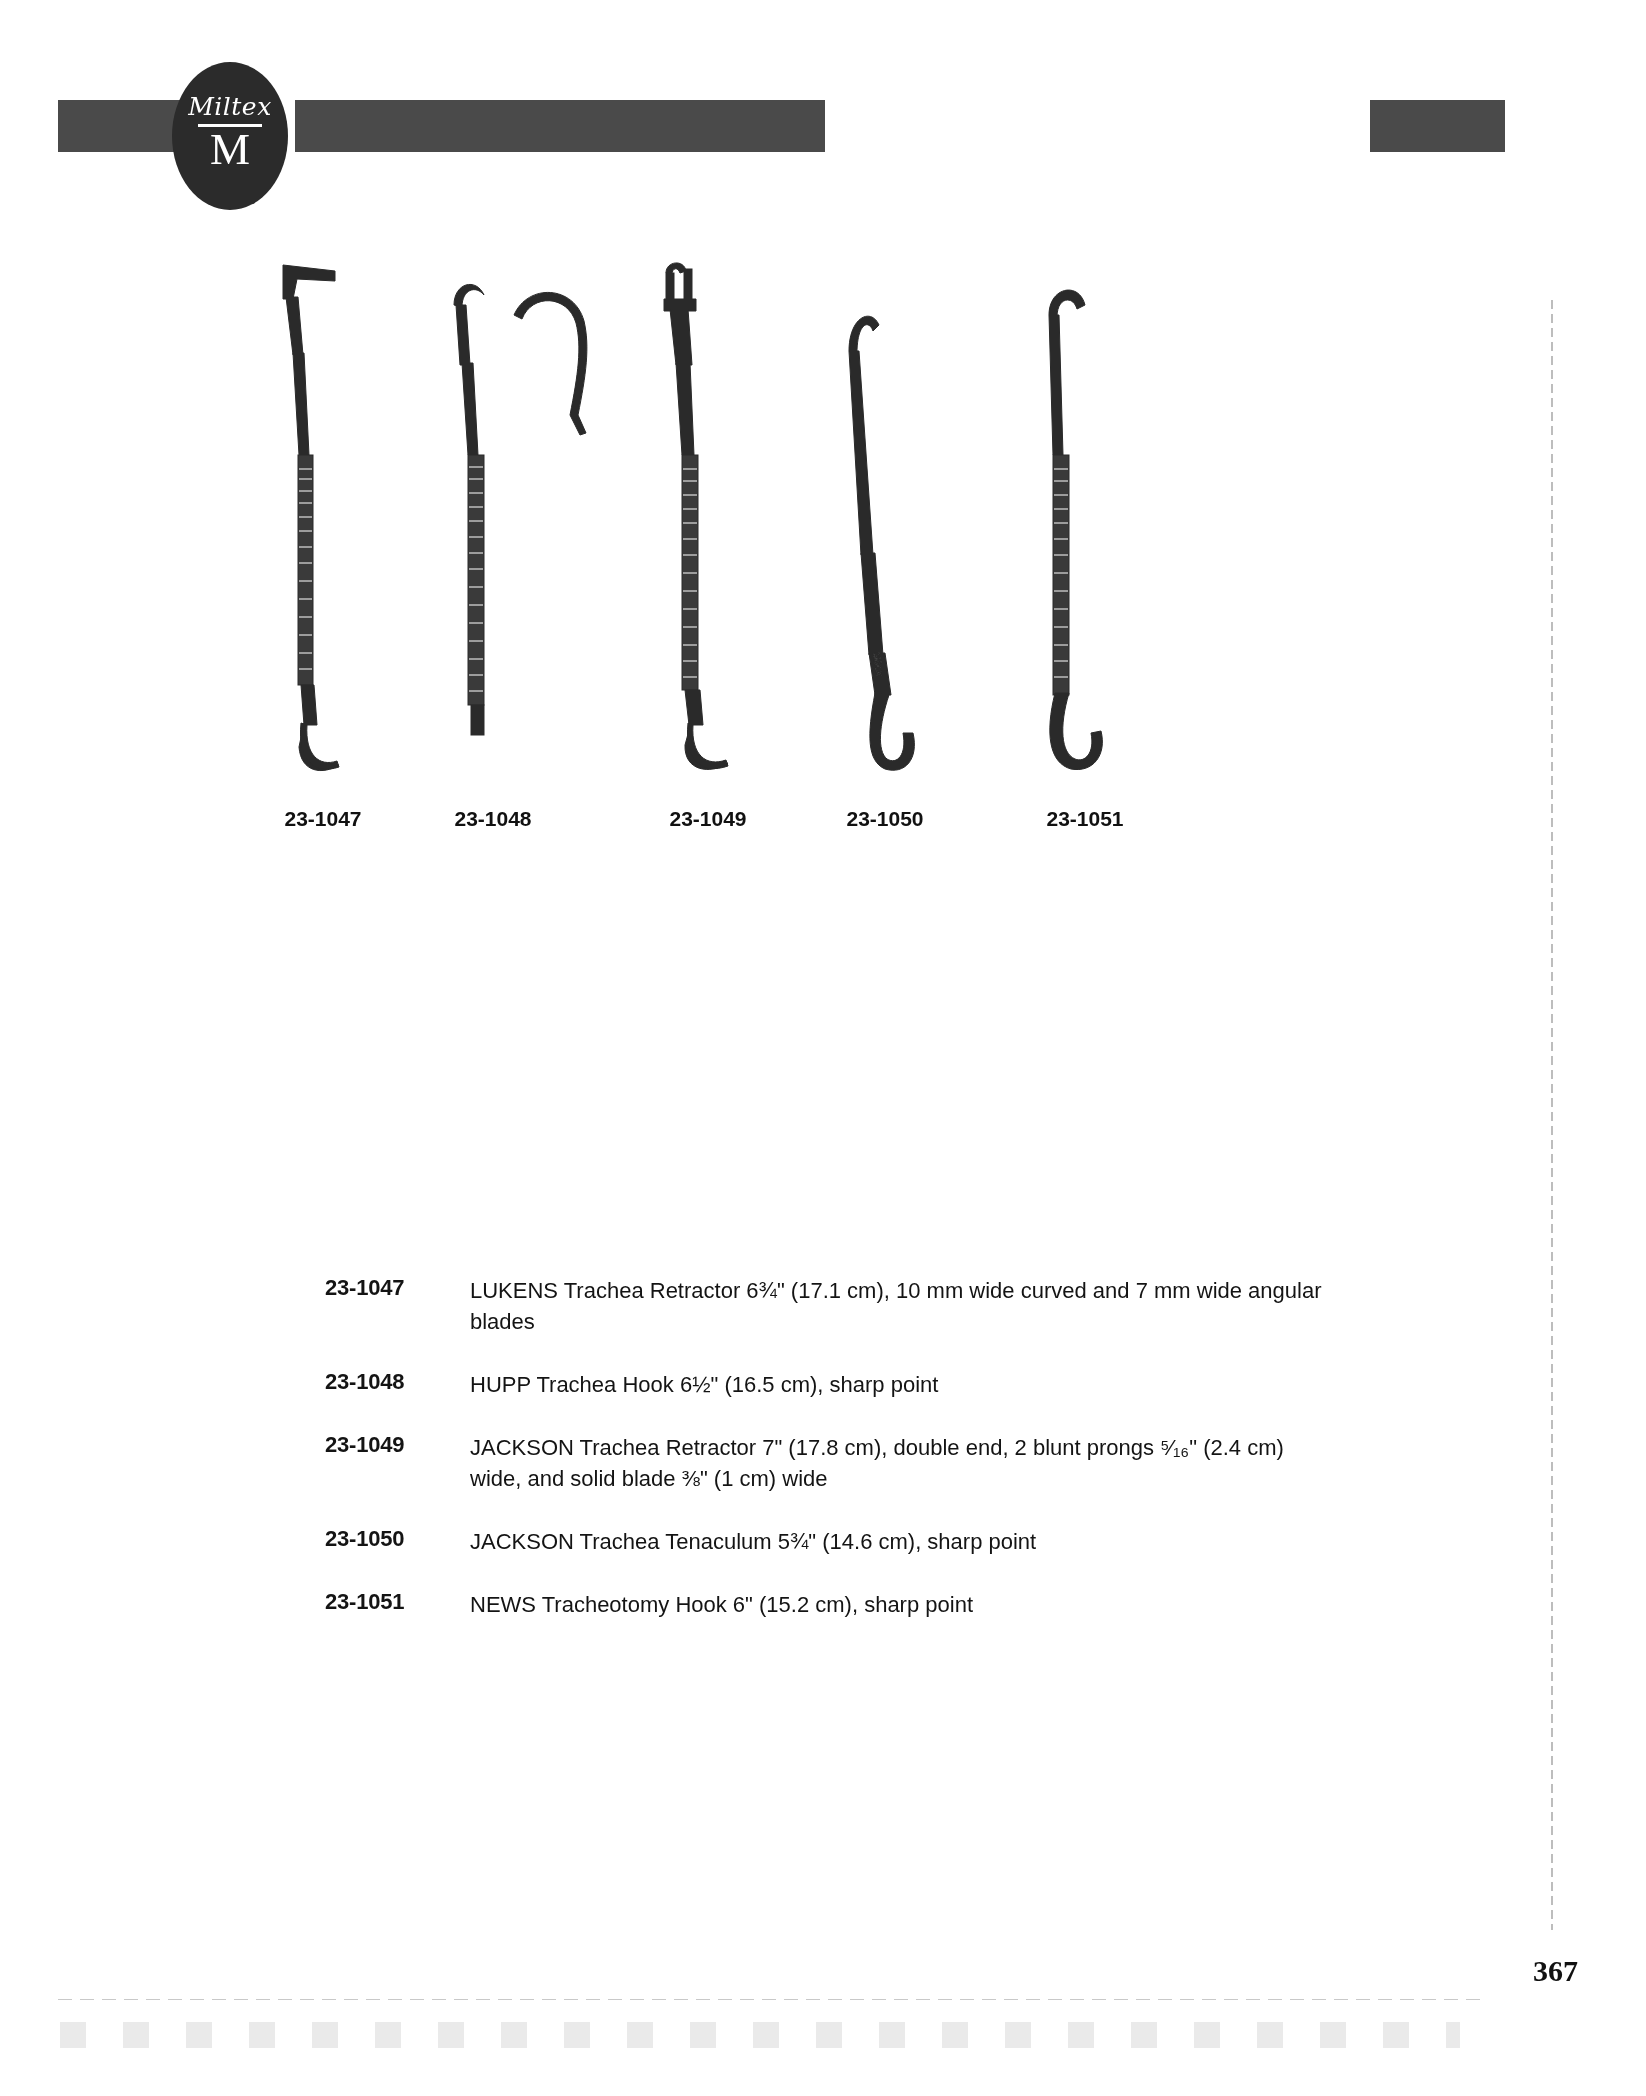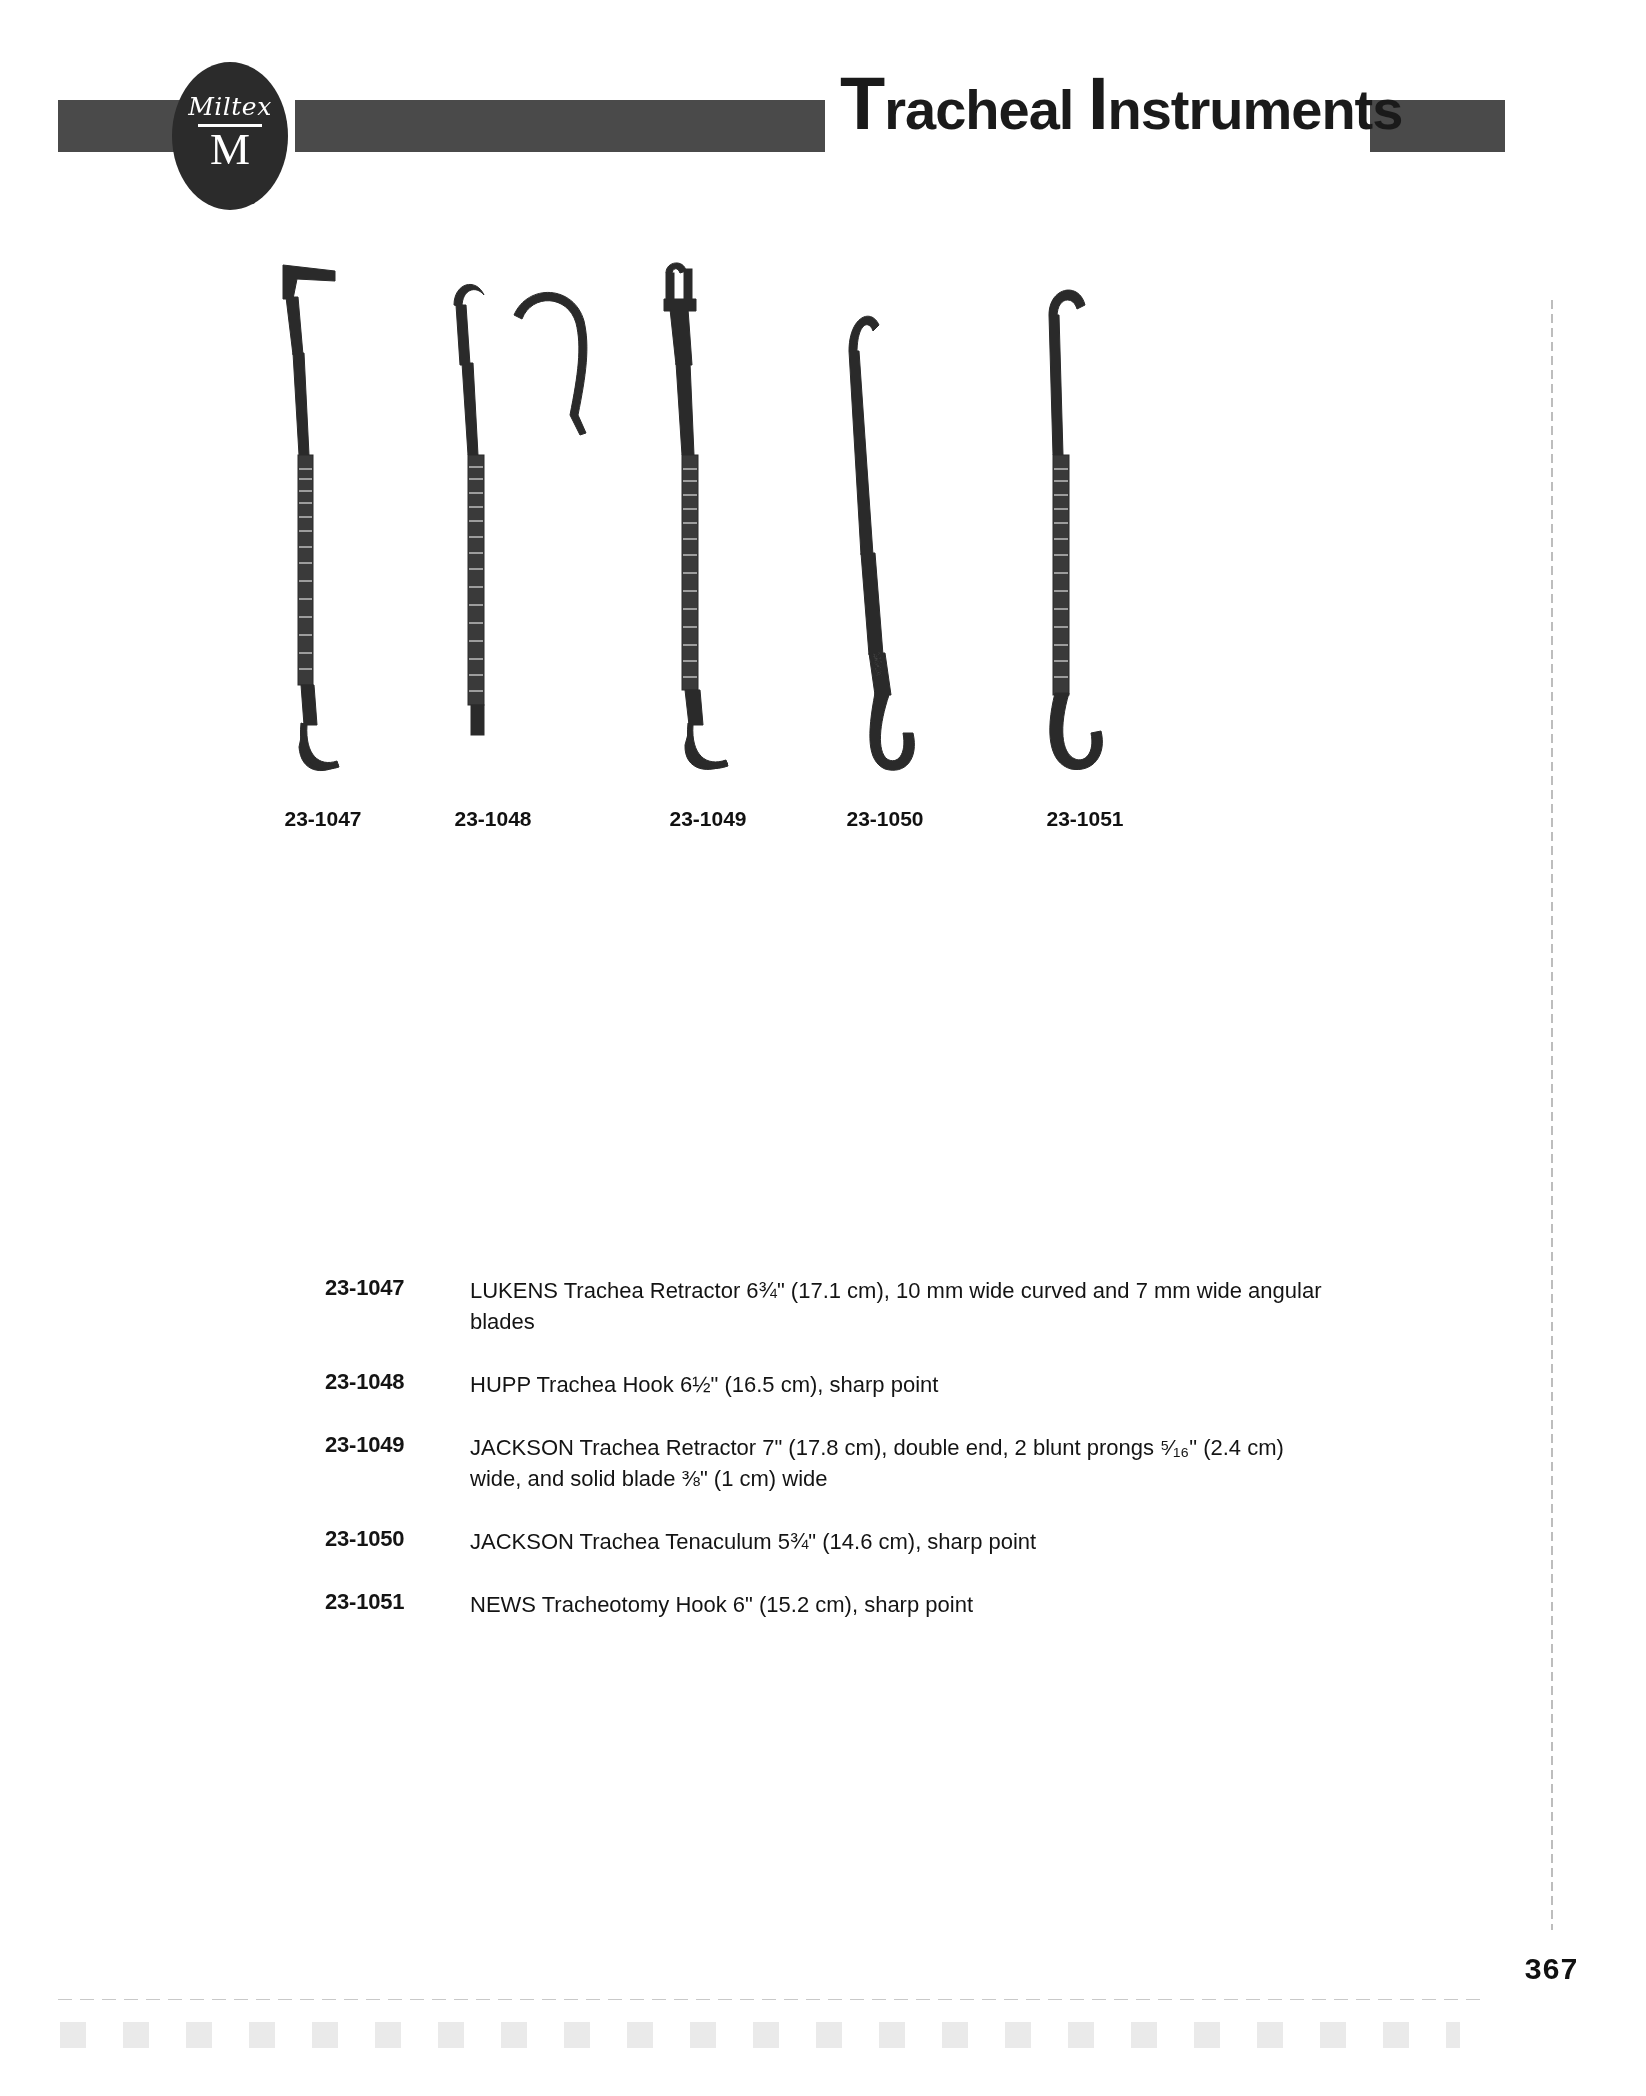--- a/index.html
+++ b/index.html
@@ -151,21 +151,21 @@
     font-size: 22px;
     line-height: 31px;
     color: #141414;
   }
 
   
   .page-number {
     position: absolute;
     right: 68px;
     bottom: 108px;
-    font-family: Liberation Mono, monospace;
+    font-family: Liberation Serif, serif;
     font-weight: bold;
     font-size: 30px;
     color: #111;
   }
 
   
   .edge-line {
     position: absolute;
     top: 300px;
     right: 93px;
@@ -206,21 +206,20 @@
   <div class="bar-left"></div>
   <div class="bar-mid"></div>
   <div class="bar-right"></div>
 
   <div class="logo-oval">
     <div class="logo-script">Miltex</div>
     <div class="logo-rule"></div>
     <div class="logo-m">M</div>
   </div>
 
-  <div class="header-title"><span class="cap">T</span>racheal <span class="cap">I</span>nstruments</div>
 </div>
 
 <div class="figures">
 
   <div class="fig" style="left:243px; top:-45px; width:160px;">
     <svg width="160" height="540" viewBox="0 0 160 540">
       <g fill="#2a2a2a" stroke="#2a2a2a">
 
         <path d="M40 10 L92 16 L92 26 L54 24 L50 44 L40 44 Z" stroke-width="1"></path>
         <path d="M43 42 L55 42 L60 100 L50 100 Z"></path>

